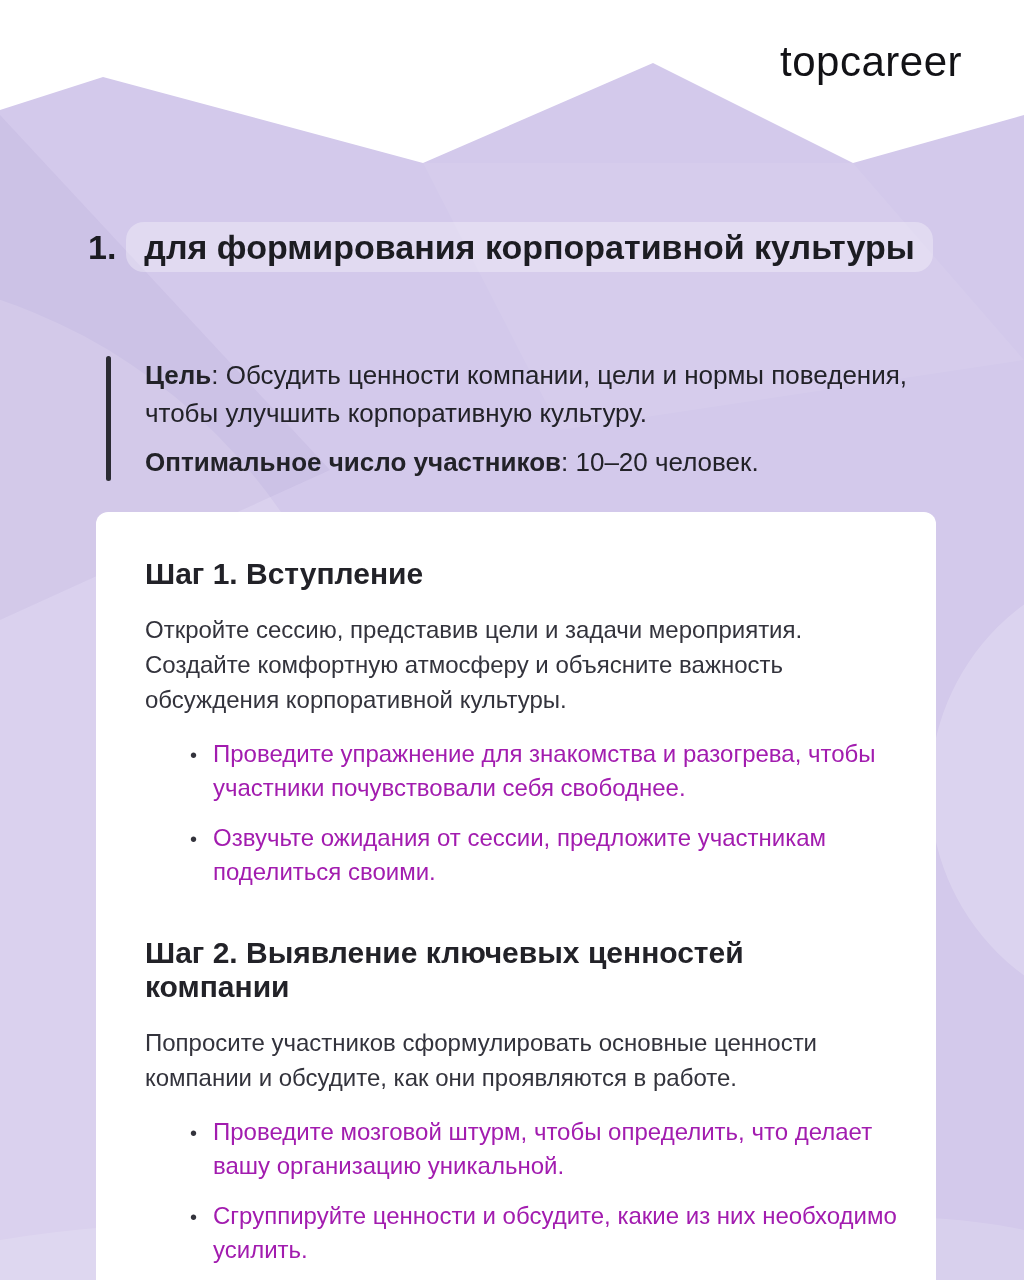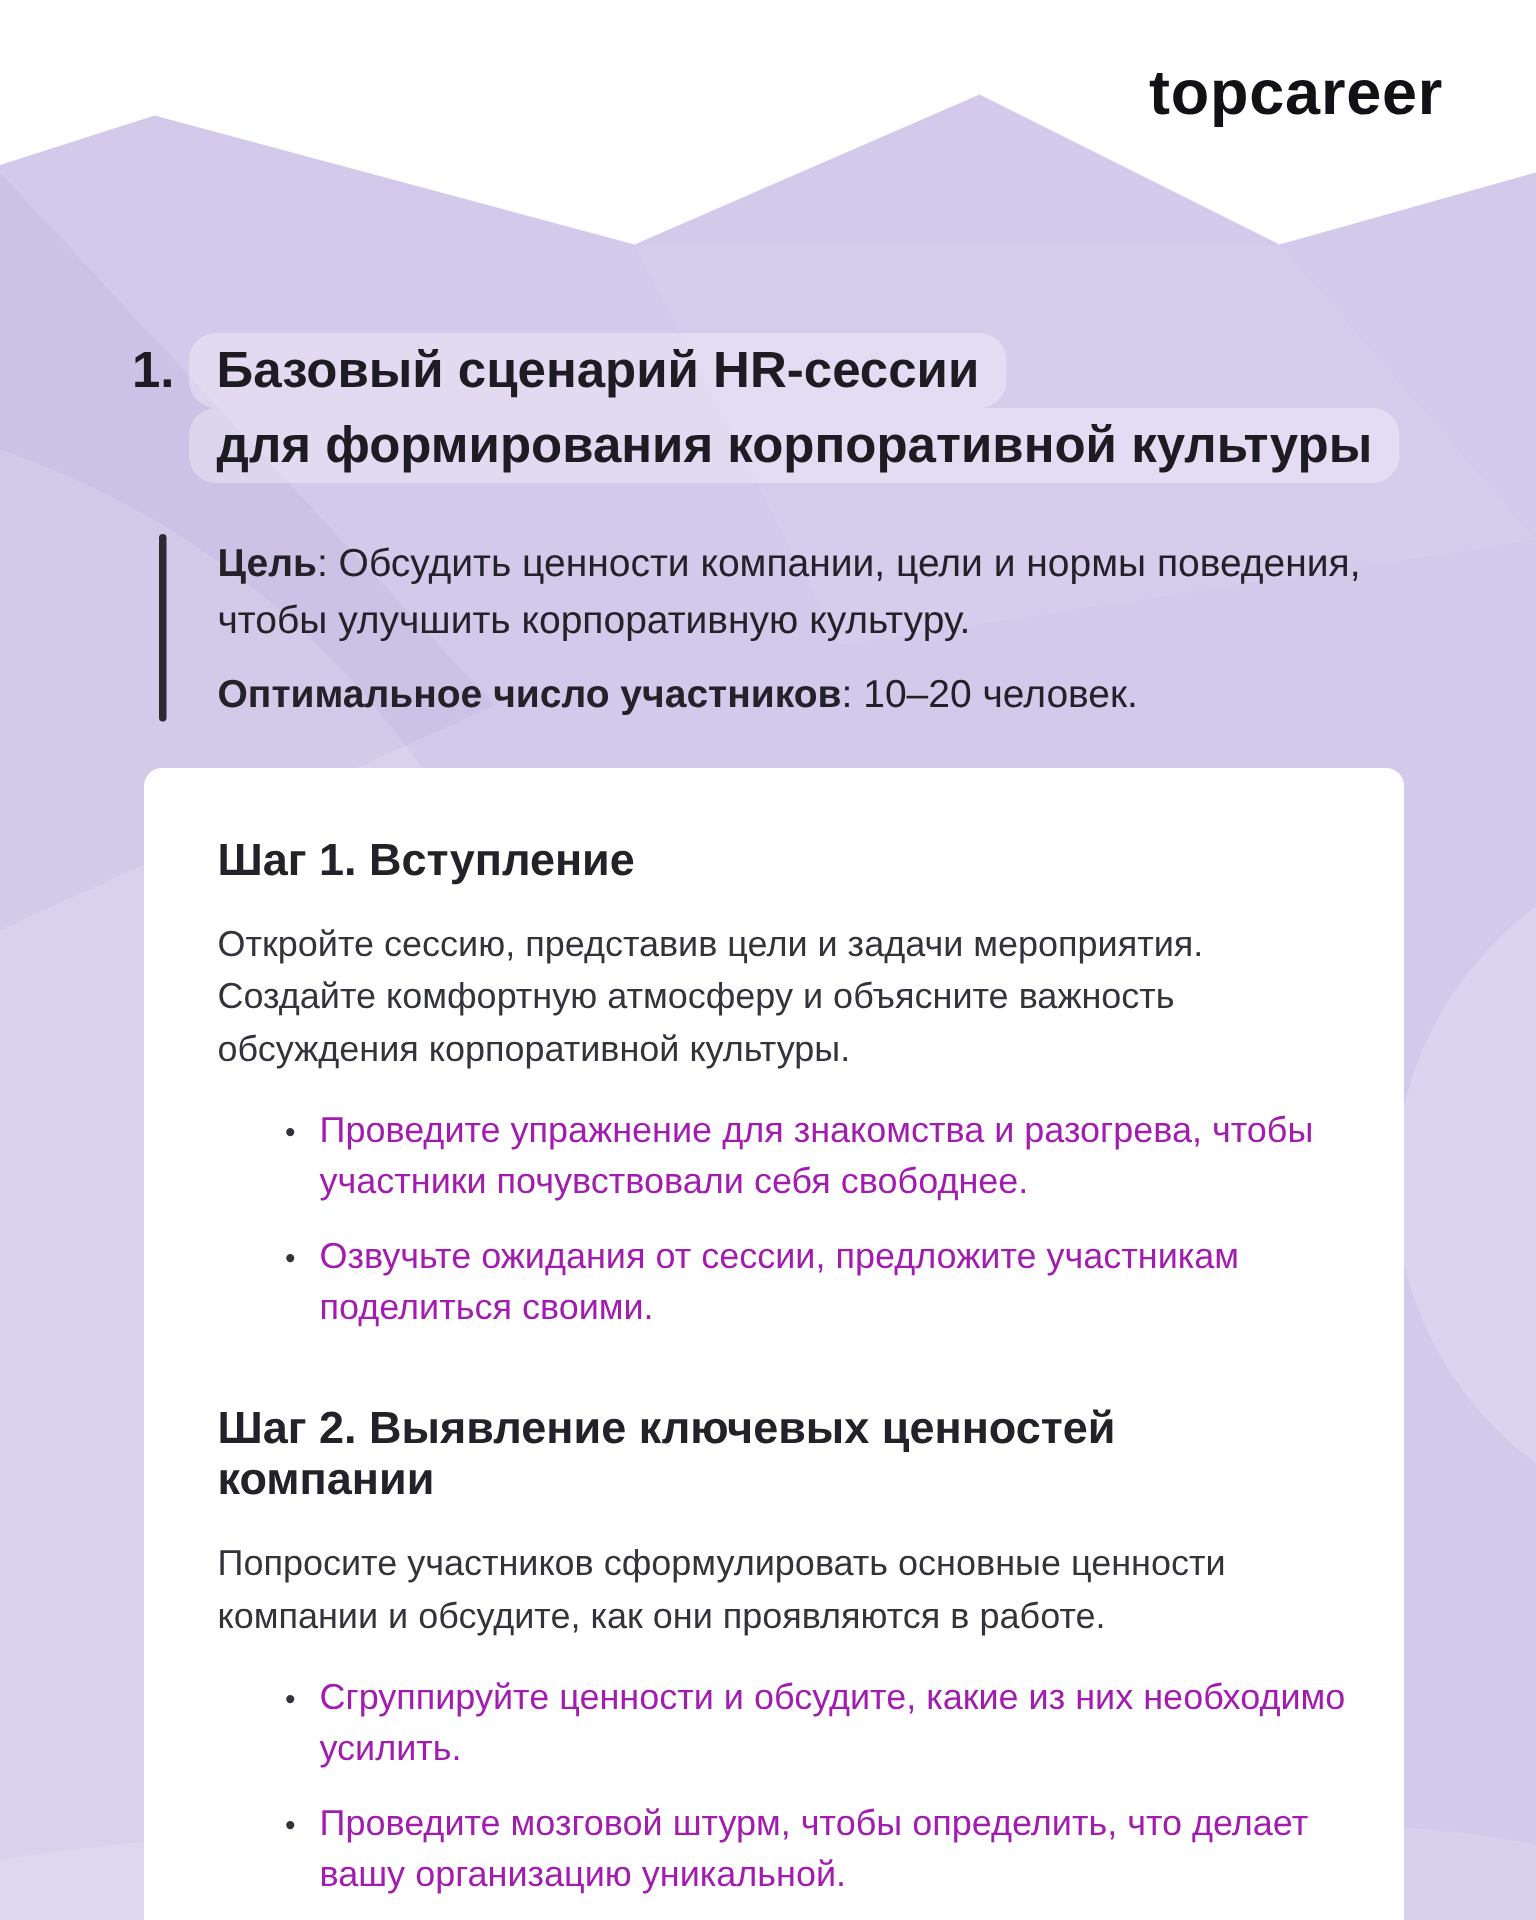--- a/index.html
+++ b/index.html
@@ -7,21 +7,21 @@
     position:relative;
     width:1024px;height:1280px;
     background:#d3c9eb;
     overflow:hidden;
     font-family:"Liberation Sans","DejaVu Sans",sans-serif;
     color:#24242b;
   }
   .bg-svg{position:absolute;inset:0;width:1024px;height:1280px;display:block;}
   .logo{
     position:absolute;top:38px;right:62px;
-    font-size:42px;font-weight:700;letter-spacing:.5px;
+    font-size:42px;font-weight:400;letter-spacing:.5px;
     color:#121216;
   }
   .heading-block{
     position:absolute;top:222px;left:88px;
     display:flex;align-items:flex-start;
   }
   .heading-number{
     font-size:34px;font-weight:bold;line-height:50px;
     margin-right:28px;color:#1c1c22;
   }
@@ -101,21 +101,20 @@
     <path d="M423,163 L853,163 L1024,360 L560,430 Z" fill="rgba(255,255,255,0.07)"></path>
 
     <polygon points="0,0 1024,0 1024,115 853,163 653,63 423,163 103,77 0,110" fill="#ffffff"></polygon>
   </svg>
 
   <div class="logo">topcareer</div>
 
   <div class="heading-block">
     <div class="heading-number">1.</div>
     <div class="heading-lines">
-      <span class="heading-pill">Базовый сценарий HR-сессии</span>
       <span class="heading-pill">для формирования корпоративной культуры</span>
     </div>
   </div>
 
   <div class="goal-block">
     <div class="goal-bar"></div>
     <div class="goal-text">
       <p class="goal-line"><span class="goal-label">Цель</span><span>: Обсудить ценности компании, цели и нормы поведения, чтобы улучшить корпоративную культуру.</span></p>
       <p class="goal-line"><span class="goal-label">Оптимальное число участников</span><span>: 10–20 человек.</span></p>
     </div>
@@ -129,20 +128,20 @@
       <ul class="bullet-list">
         <li class="bullet-item">Проведите упражнение для знакомства и разогрева, чтобы участники почувствовали себя свободнее.</li>
         <li class="bullet-item">Озвучьте ожидания от сессии, предложите участникам поделиться своими.</li>
       </ul>
     </section>
 
     <section class="step step-2">
       <h2 class="step-title">Шаг 2. Выявление ключевых ценностей компании</h2>
       <p class="step-desc">Попросите участников сформулировать основные ценности компании и обсудите, как они проявляются в работе.</p>
       <ul class="bullet-list">
+        <li class="bullet-item">Проведите мозговой штурм, чтобы определить, что делает вашу организацию уникальной.</li>
         <li class="bullet-item">Сгруппируйте ценности и обсудите, какие из них необходимо усилить.</li>
-        <li class="bullet-item">Проведите мозговой штурм, чтобы определить, что делает вашу организацию уникальной.</li>
       </ul>
     </section>
 
   </div>
 
 </div>
 
 </body></html>

